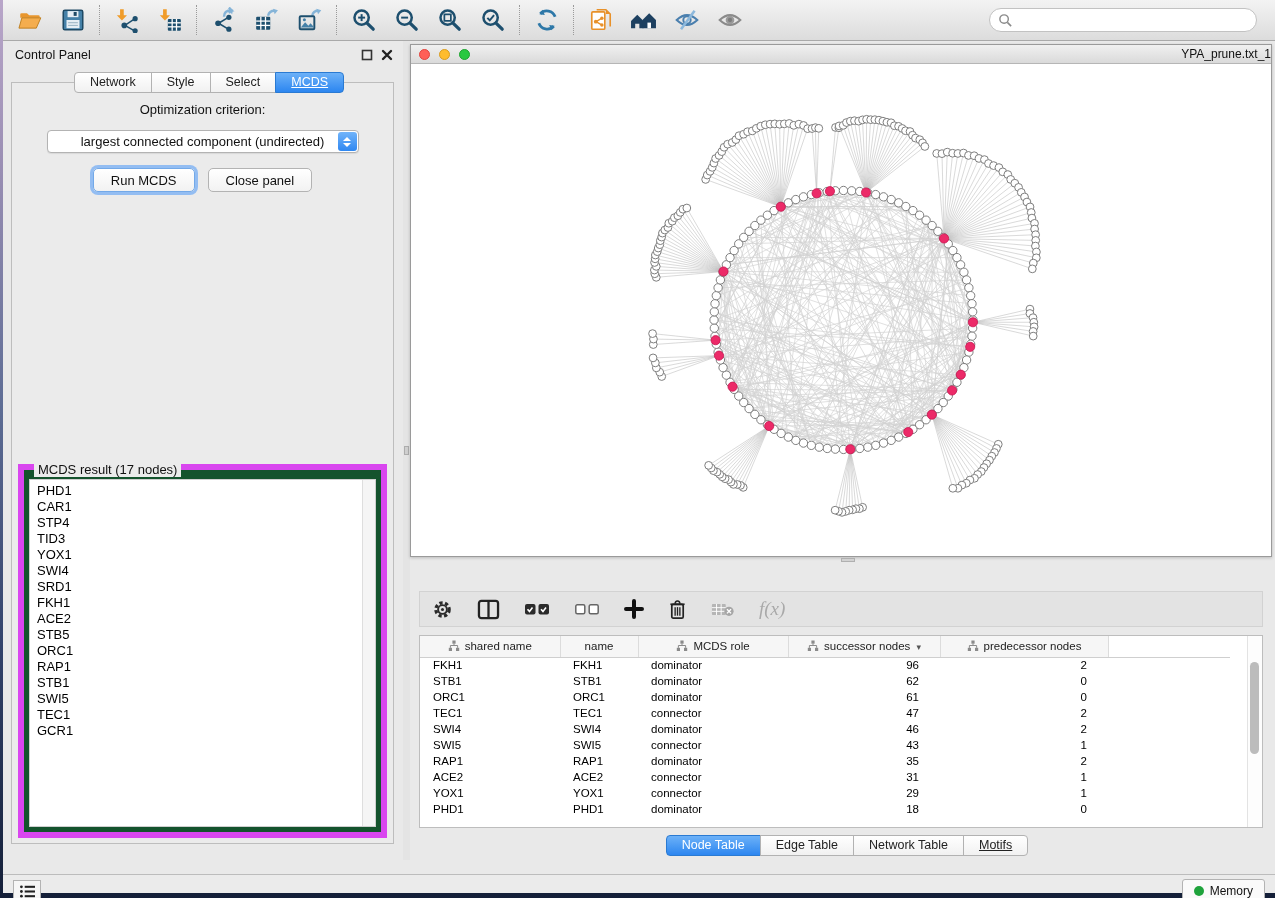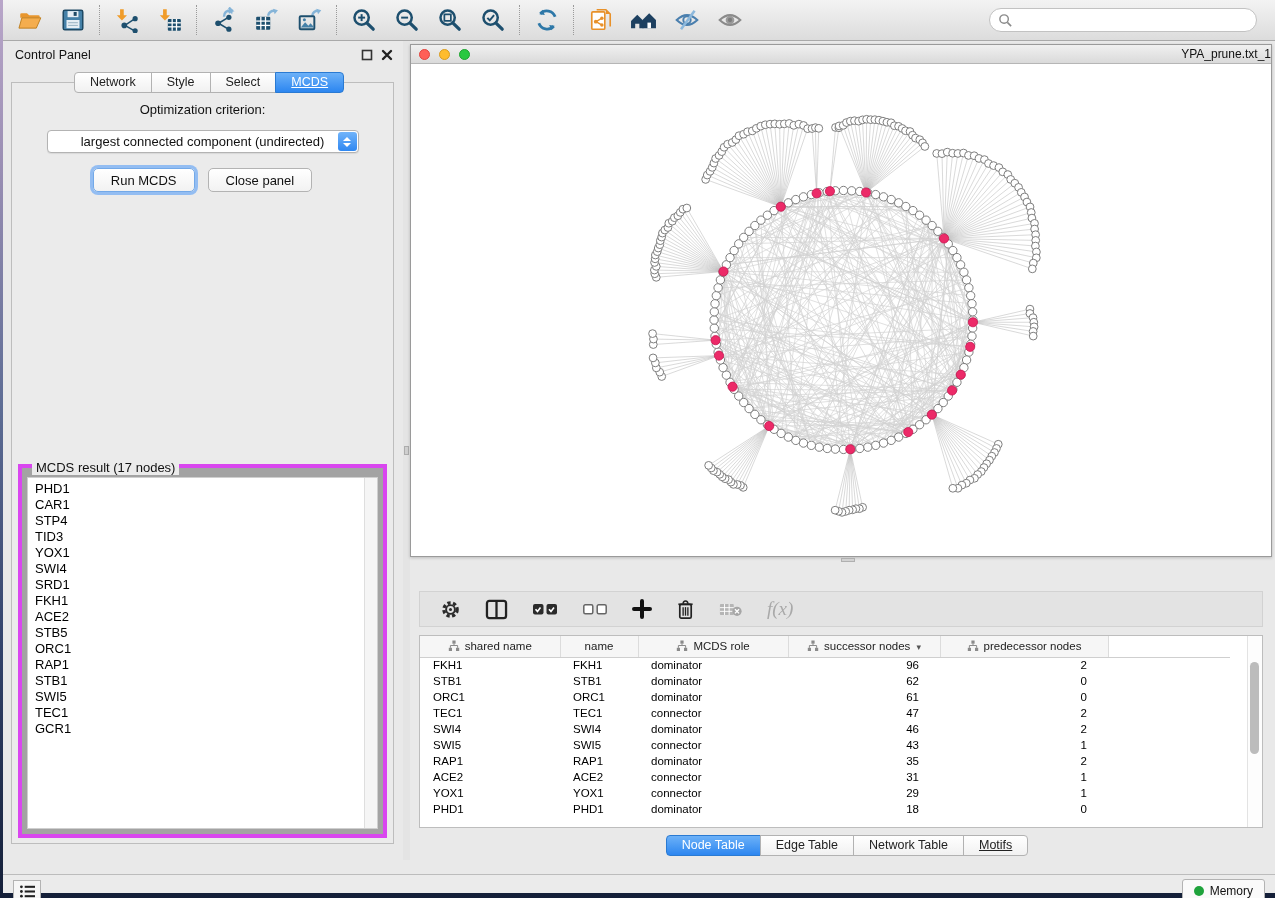--- a/index.html
+++ b/index.html
@@ -43,21 +43,21 @@
   .stepper { position:absolute; right:1px; top:1px; width:19px; height:19px; border-radius:3px;
     background:linear-gradient(#71b4fa,#2f87f1); display:flex; flex-direction:column;
     align-items:center; justify-content:center; gap:2px; }
   .stepper .up   { width:0;height:0;border-left:4px solid transparent;border-right:4px solid transparent;border-bottom:4.5px solid #fff; }
   .stepper .down { width:0;height:0;border-left:4px solid transparent;border-right:4px solid transparent;border-top:4.5px solid #fff; }
   .btn-row { display:flex; justify-content:center; gap:13px; margin-top:15px; }
   .pushbtn { height:24px; padding:4px 17px; font-size:13px; color:#111;
     background:linear-gradient(#ffffff,#f2f2f2); border:1px solid #b3b3b3; border-radius:5px; cursor:default; }
   .pushbtn.focused { box-shadow:0 0 0 3px rgba(110,170,245,.7); border-color:#73a9e8; }
   .resultbox { position:absolute; left:6px; right:6px; top:381px; bottom:5px;
-    border:4px solid #d946ef; background:#a3a3a3;padding-left:37px; }
+    border:6px solid #d946ef; background:#14532d;padding-left:37px; }
   .resultbox legend, .resultbox .legend { position:absolute; top:-8px; left:10px; background:#ebebeb;
     padding:0 4px; font-size:13px; color:#111; }
   .mcds-list { position:absolute; left:5px; right:5px; top:9px; bottom:5px; background:#fff;
     border:1px solid #cfcfcf; font-size:13px; overflow:hidden; padding:3px 0 0 7px; }
   .mcds-item { line-height:16px; color:#000; }
   .mcds-scroll { position:absolute; right:0; top:0; bottom:0; width:13px; background:#f5f5f5; border-left:1px solid #dedede; }
 
   
   .right-col { position:absolute; left:407px; top:41px; right:2px; bottom:33px; }
   .network-window { position:absolute; left:0; top:3px; right:1px; height:513px;
@@ -72,21 +72,21 @@
   .net-title { text-align:right; line-height:18px; font-size:12px; color:#111; }
   .canvas { position:absolute; left:0; right:0; top:19px; bottom:0; background:#fff; }
   .canvas svg { display:block; width:100%; height:100%; }
   .h-split { position:absolute; left:0; right:1px; top:516px; height:6px; }
   .h-split .knob { position:absolute; left:50%; top:1px; width:14px; height:4px;
     background:#d2d2d2; border:1px solid #b0b0b0; }
 
   
   .table-panel { position:absolute; left:0; right:1px; top:522px; bottom:0; background:#e9e9e9; }
   .tp-toolbar { position:absolute; left:9px; right:9px; top:28px; height:36px;
-    background:#e3e3e3; border:1px solid #d2d2d2; display:flex; align-items:center; gap:24px; padding-left:20px; }
+    background:#e3e3e3; border:1px solid #d2d2d2; display:flex; align-items:center; gap:24px; padding-left:12px; }
   .tp-tool { display:flex; align-items:center; justify-content:center; cursor:default; }
   .fx { font-family:"Liberation Serif", serif; font-style:italic; font-size:19px; color:#a9a9a9; }
   .tablewrap { position:absolute; left:9px; right:9px; top:72px; bottom:32px;
     background:#fff; border:1px solid #bdbdbd; overflow:hidden; }
   table.node-table { border-collapse:collapse; table-layout:fixed; width:810px; }
   table.node-table th { height:21px; background:#f6f6f6; border-right:1px solid #dcdcdc; border-bottom:1px solid #cfcfcf;
     font-weight:normal; font-size:11.5px; color:#222; text-align:center; white-space:nowrap; overflow:hidden; }
   table.node-table th .attr-icon { vertical-align:-2px; margin-right:5px; }
   table.node-table th .sort { margin-left:6px; color:#555; font-size:9px; }
   table.node-table td { height:16px; font-size:11.5px; color:#000; white-space:nowrap; overflow:hidden; padding:0 4px 0 13px; }

